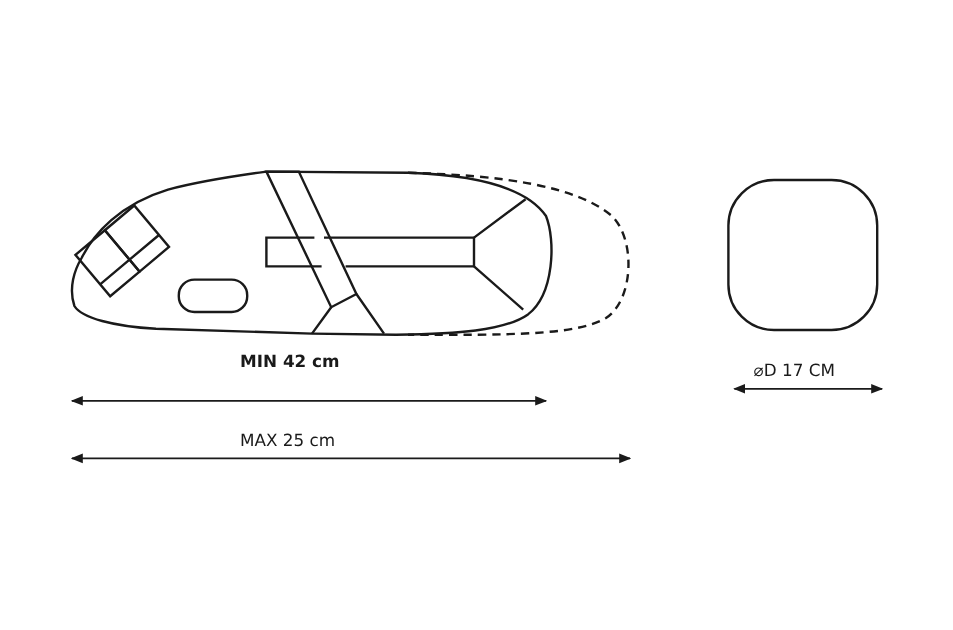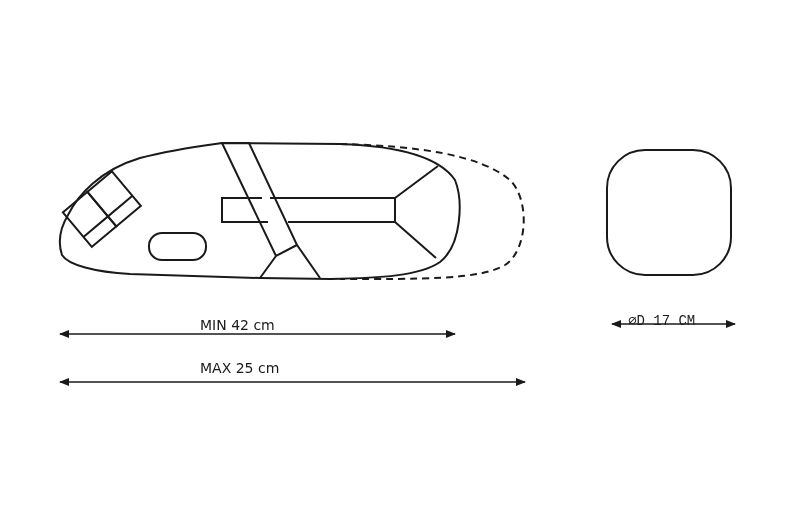--- a/index.html
+++ b/index.html
@@ -42,16 +42,16 @@
       </g>
     </g>
 
     <rect x="607" y="150" width="124" height="125" rx="38" ry="38" fill="none" stroke="#1a1a1a" stroke-width="2"></rect>
 
     <line x1="60" y1="334" x2="455" y2="334" stroke="#1a1a1a" stroke-width="1.4" marker-start="url(#ahs)" marker-end="url(#ah)"></line>
     <line x1="60" y1="382" x2="525" y2="382" stroke="#1a1a1a" stroke-width="1.4" marker-start="url(#ahs)" marker-end="url(#ah)"></line>
     <line x1="612" y1="324" x2="735" y2="324" stroke="#1a1a1a" stroke-width="1.4" marker-start="url(#ahs)" marker-end="url(#ah)"></line>
   </svg>
 
-  <div class="lbl" style="left:200px; top:317px;">MIN 42 cm</div>
+  <div class="lbl" style="left:200px; top:294px;font-weight:bold;">MIN 42 cm</div>
   <div class="lbl" style="left:200px; top:360px;">MAX 25 cm</div>
-  <div class="lbl" style="left:628px; top:312px;font-family:Liberation Mono, monospace;">⌀D 17 CM</div>
+  <div class="lbl" style="left:628px; top:301px;">⌀D 17 CM</div>
 </div>
 
 </body></html>

